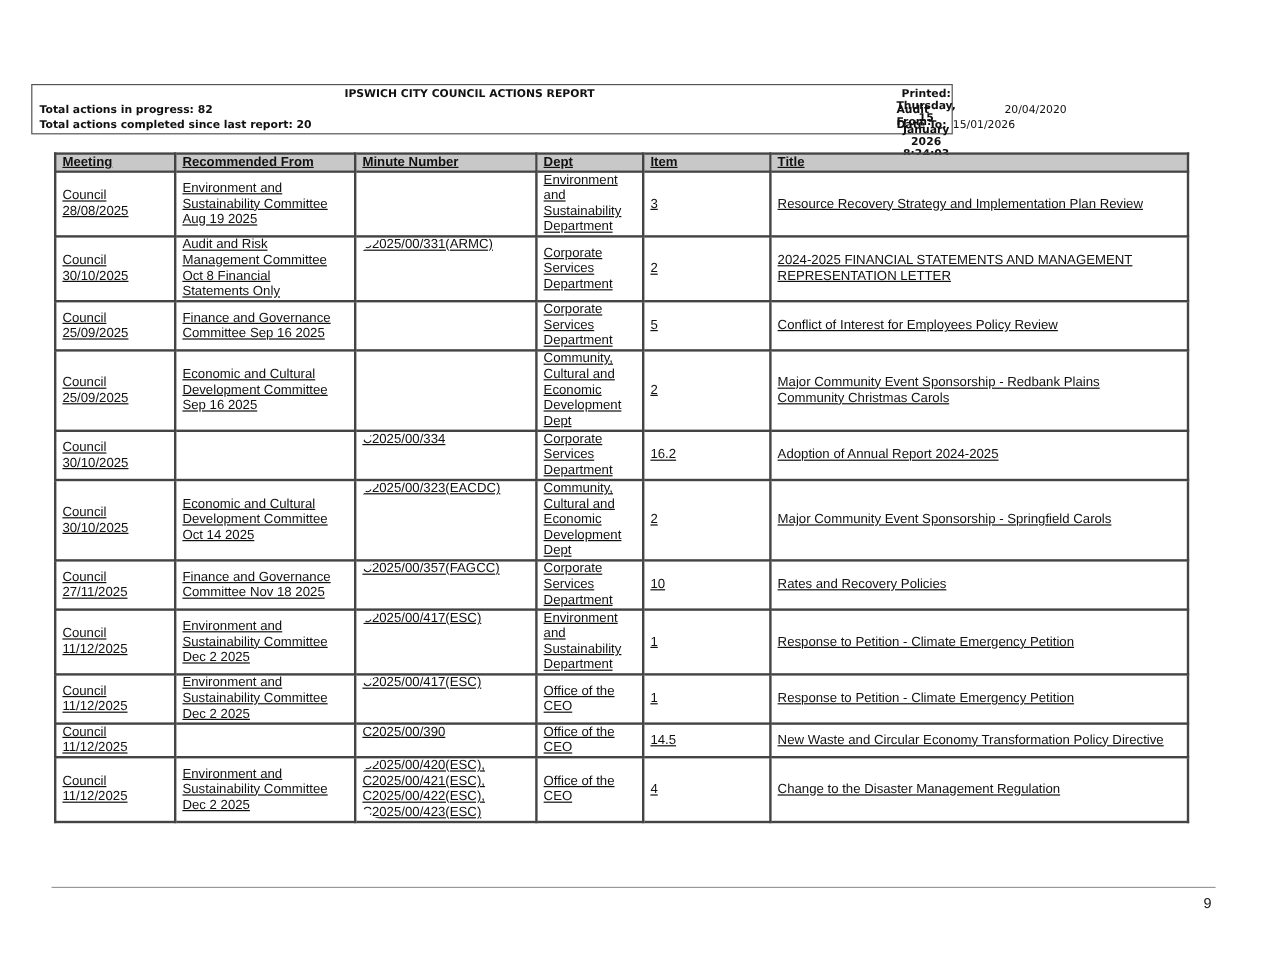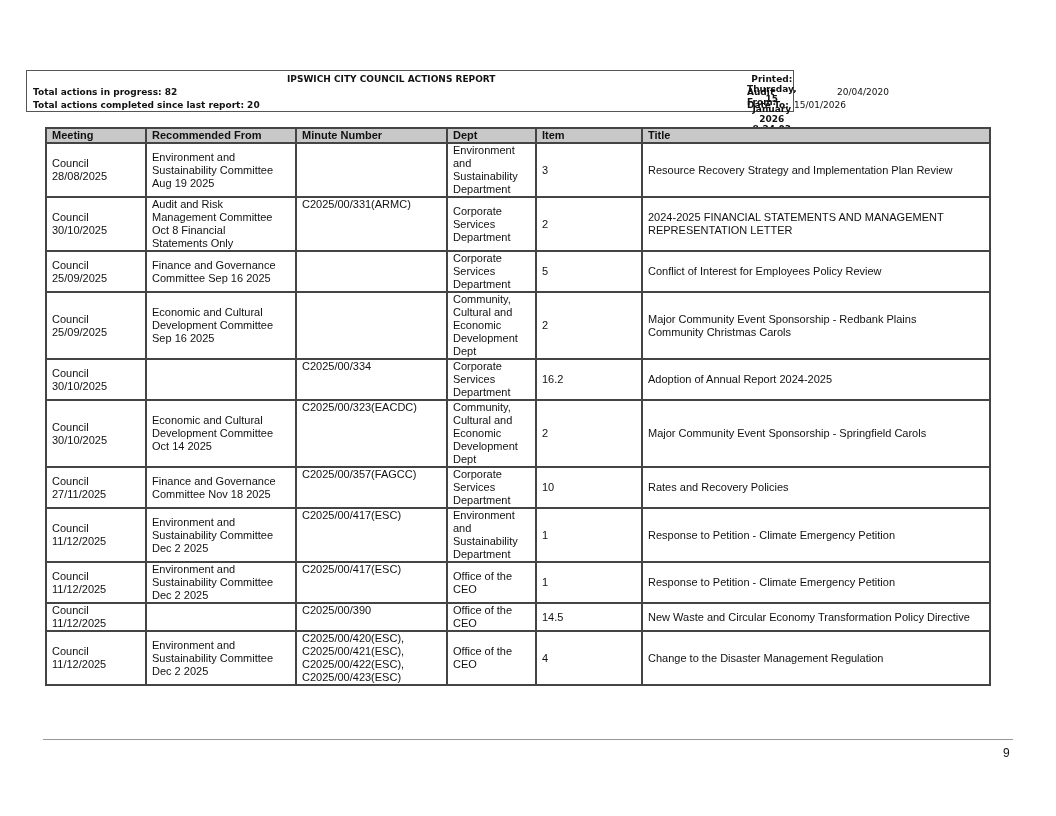--- a/index.html
+++ b/index.html
@@ -7,24 +7,24 @@
     .hdr-box { position: absolute; left: 26px; top: 70px; width: 768px; height: 42px; border: 1px solid #555; box-sizing: border-box; font-family: "DejaVu Sans", sans-serif; font-size: 9px; font-weight: bold; }
     .hdr-title { position: absolute; left: 260px; top: 3px; }
     .hdr-l1 { position: absolute; left: 6px; top: 16px; }
     .hdr-l2 { position: absolute; left: 6px; top: 29px; }
     .hdr-printed { position: absolute; left: 720px; top: 3px; text-align: center; }
     .hdr-from-label { position: absolute; left: 720px; top: 16px; }
     .hdr-to-label { position: absolute; left: 720px; top: 29px; }
     .hdr-from-val { position: absolute; left: 810px; top: 16px; font-weight: normal; }
     .hdr-to-val { position: absolute; left: 767px; top: 29px; font-weight: normal; }
 
-    table.actions { position: absolute; left: 45px; top: 127px; border-collapse: collapse; table-layout: fixed; width: 944px; font-size: 11px; line-height: 13px; }
+    table.actions { position: absolute; left: 45px; top: 127px; border-collapse: collapse; table-layout: fixed; width: 944px; font-size: 11px; line-height: 13px; text-decoration: underline; }
     table.actions th, table.actions td { border: 2px solid #444; padding: 0 5px; vertical-align: middle; text-align: left; overflow: hidden; }
     table.actions th { background: #c8c8c8; font-weight: bold; height: 13px; padding-top: 0; padding-bottom: 0; }
-    table.actions td.top { vertical-align: top; }
+    table.actions td.top { vertical-align: top; border-radius: 26px; }
     td .multi { white-space: pre-line; }
 
     .page-num { position: absolute; left: 1003px; top: 746px; font-size: 12px; }
     .footer-rule { position: absolute; left: 43px; top: 739px; width: 970px; height: 1px; background: #999; }
   </style>
 </head>
 <body>
 
 <div class="hdr-box">
   <span class="hdr-title">IPSWICH CITY COUNCIL ACTIONS REPORT</span>

